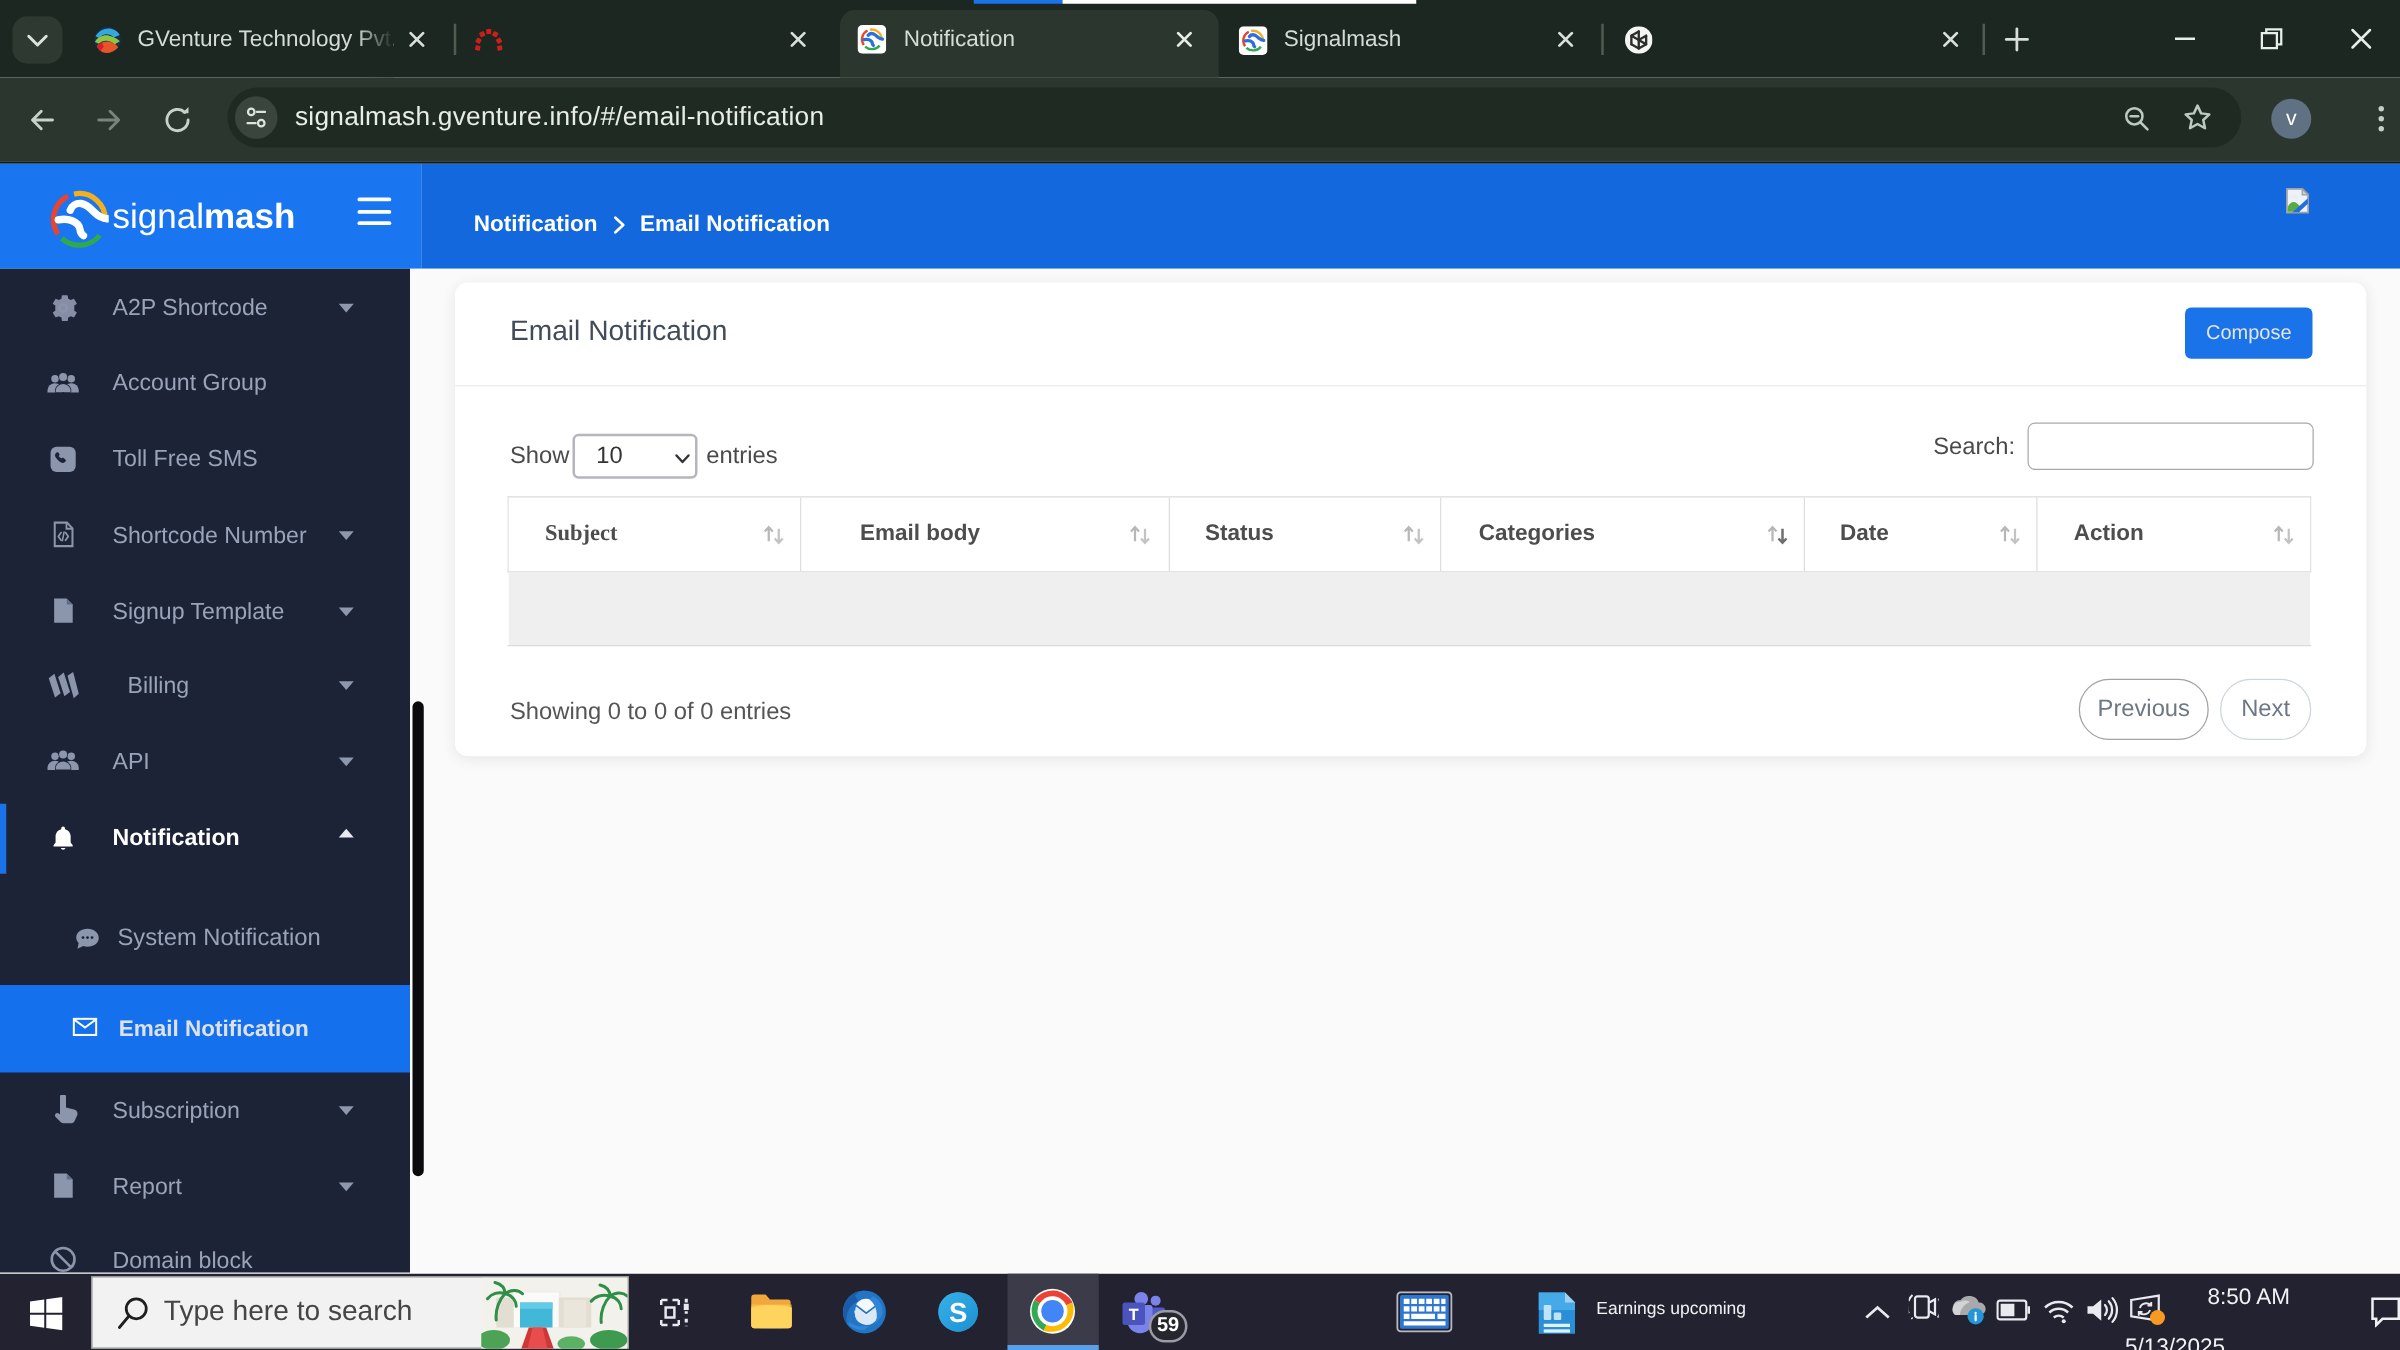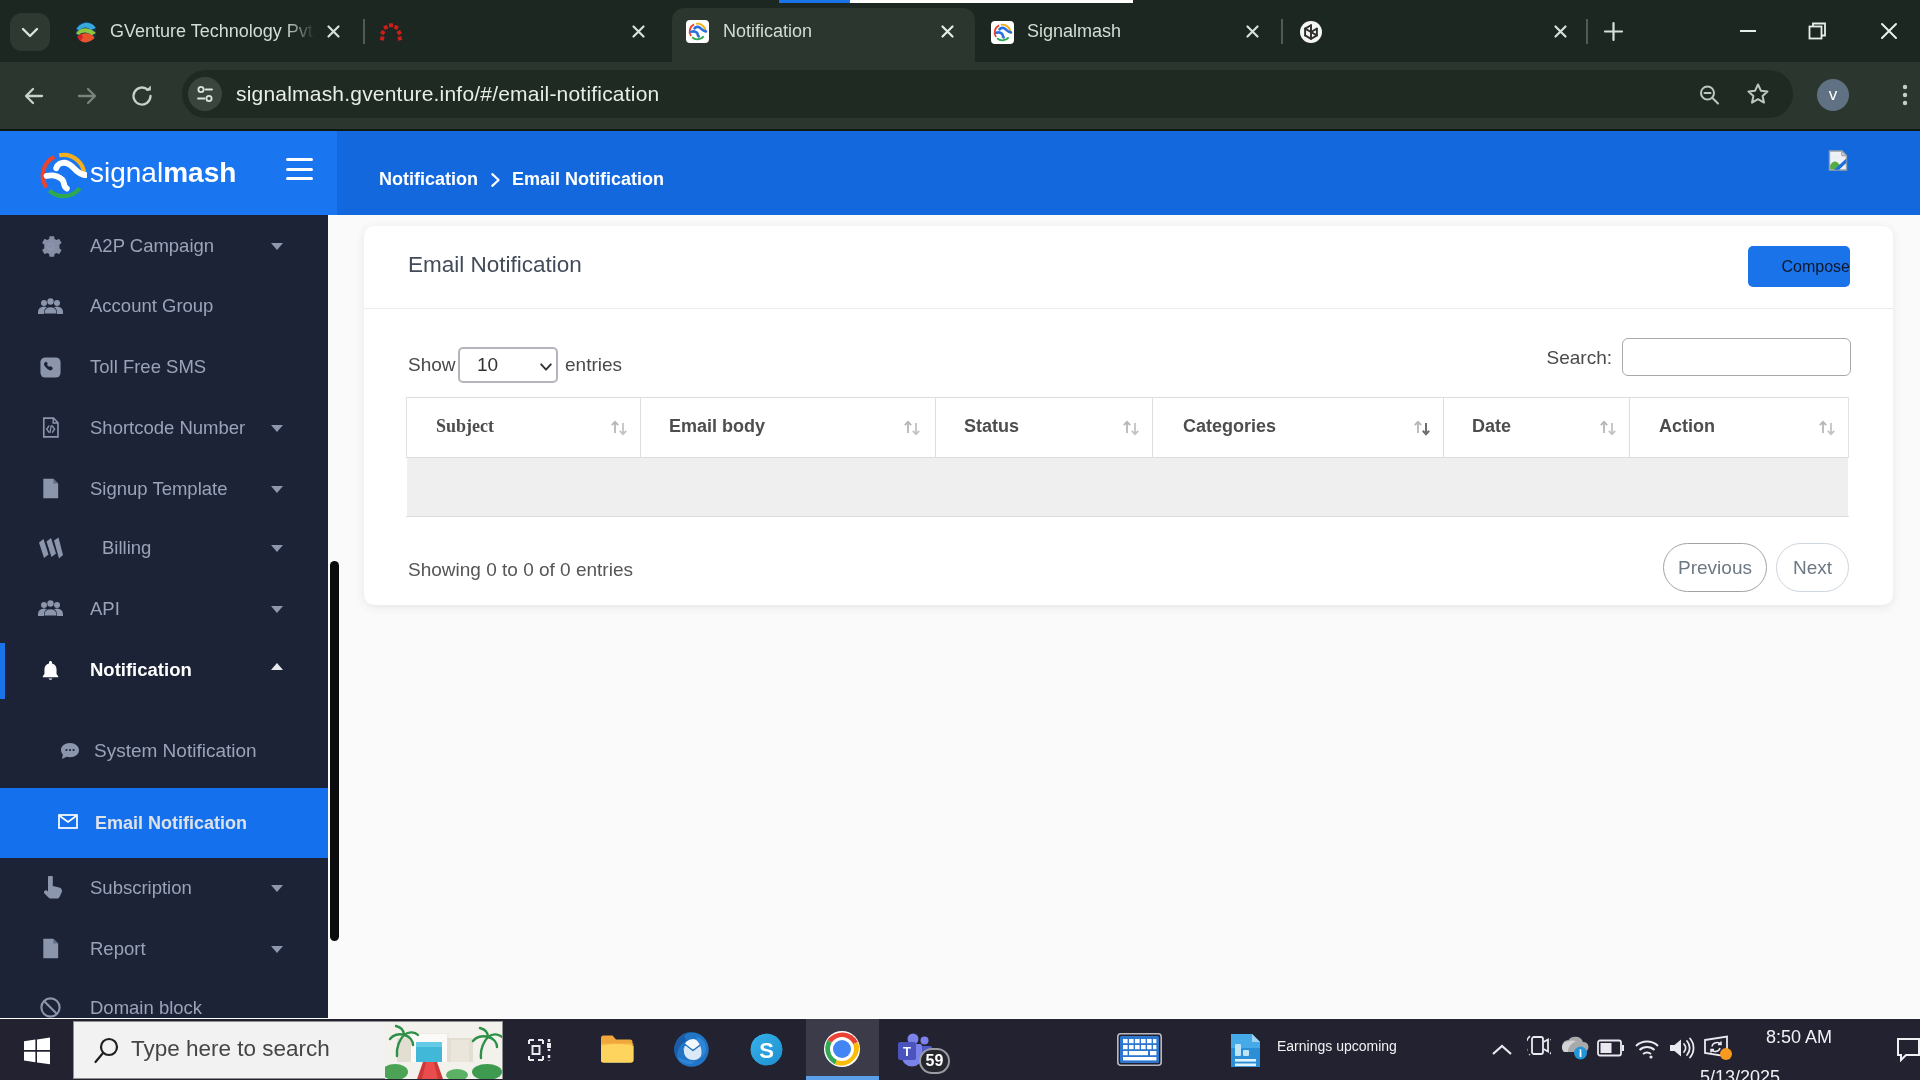--- a/index.html
+++ b/index.html
@@ -215,21 +215,21 @@
     <path d="M4.3 9 C7 6.5 11 6.5 13.5 9.5" fill="#e8eef7"></path>
     <path d="M20.3 9.5 L8 20.8 H13 L20.3 14z" fill="#1f6fe0"></path>
   </svg></div>
 
   <div id="sidebar"></div>
 
   <svg class="navicon" style="top:235px;" viewBox="0 0 24 24">
       <path fill="#8b95ac" d="M12 8.2a3.8 3.8 0 1 0 0 7.6 3.8 3.8 0 0 0 0-7.6zm0 6a2.2 2.2 0 1 1 0-4.4 2.2 2.2 0 0 1 0 4.4z"></path>
       <path fill="#8b95ac" d="M21.2 13.9c.1-.6.2-1.2.2-1.9s-.1-1.3-.2-1.9l2-1.5c.2-.2.3-.5.1-.7l-2-3.4c-.1-.2-.4-.3-.7-.2l-2.3 1c-.5-.4-1.5-.9-2.1-1.1l-.3-2.5c0-.3-.3-.5-.5-.5h-4c-.3 0-.5.2-.5.5l-.3 2.5c-.6.2-1.6.7-2.1 1.1l-2.3-1c-.3-.1-.6 0-.7.2l-2 3.4c-.1.2-.1.5.1.7l2 1.5c-.1.6-.2 1.2-.2 1.9s.1 1.3.2 1.9l-2 1.5c-.2.2-.3.5-.1.7l2 3.4c.1.2.4.3.7.2l2.3-1c.5.4 1.5.9 2.1 1.1l.3 2.5c0 .3.3.5.5.5h4c.3 0 .5-.2.5-.5l.3-2.5c.6-.2 1.6-.7 2.1-1.1l2.3 1c.3.1.6 0 .7-.2l2-3.4c.1-.2.1-.5-.1-.7l-2-1.5z" fill-rule="evenodd" clip-rule="evenodd" opacity="0.95"></path>
     </svg>
-  <div class="navtext" style="top:235px;">A2P Campaign</div>
+  <div class="navtext" style="top:235px;">A2P Shortcode</div>
   <div class="navcaret caret-d" style="top:243px;"></div>
 
   <svg class="navicon" style="left:37px;top:295px;width:27px;height:25px;" viewBox="0 0 27 25">
       <circle cx="7" cy="8" r="3" fill="#8b95ac"></circle>
       <circle cx="20" cy="8" r="3" fill="#8b95ac"></circle>
       <circle cx="13.5" cy="6.5" r="3.6" fill="#1d2336"></circle>
       <circle cx="13.5" cy="6.5" r="3.2" fill="#8b95ac"></circle>
       <path d="M1 17 a6 5.5 0 0 1 12 0 v2 H1z" fill="#8b95ac"></path>
       <path d="M14 17 a6 5.5 0 0 1 12 0 v2 H14z" fill="#8b95ac"></path>
       <path d="M7 16.5 a6.6 6 0 0 1 13 0 v2.5 H7z" fill="#1d2336"></path>
@@ -319,21 +319,21 @@
 
   <svg class="navicon" style="top:996px;" viewBox="0 0 24 24">
       <circle cx="12" cy="12" r="9.5" fill="none" stroke="#8b95ac" stroke-width="2.2"></circle>
       <path d="M5.5 5.5 L18.5 18.5" stroke="#8b95ac" stroke-width="2.2"></path>
     </svg>
   <div class="navtext" style="top:997px;">Domain block</div>
 
   <div id="contentbg"></div>
   <div id="card"></div>
   <div class="abs" style="left:408px;top:252px;font-size:22.5px;color:#424b59;">Email Notification</div>
-  <div class="abs" style="left:1748px;top:246px;width:102px;height:41px;background:#1a73e8;border-radius:5px;text-align:right;line-height:41px;font-size:16px;color:#0f172a;">Compose</div>
+  <div class="abs" style="left:1748px;top:246px;width:102px;height:41px;background:#1a73e8;border-radius:5px;text-align:center;line-height:41px;font-size:16px;color:#e5e5e5;">Compose</div>
   <div class="abs" style="left:364px;top:308px;width:1529px;height:1px;background:#ececec;"></div>
 
   <div class="abs" style="left:408px;top:354px;font-size:19px;color:#4a4a4a;">Show</div>
   <div class="abs" style="left:458px;top:347px;width:100px;height:36px;border:2px solid #b5b5bd;border-radius:5px;background:#fff;">
     <div class="abs" style="left:17px;top:0;line-height:32px;font-size:19px;color:#333;">10</div>
     <svg class="abs" style="left:79px;top:11px;" width="14" height="14" viewBox="0 0 16 16">
         <path d="M2.5 5 L8 11 L13.5 5" stroke="#333" stroke-width="2.2" fill="none" stroke-linecap="round" stroke-linejoin="round"></path>
       </svg>
   </div>
   <div class="abs" style="left:565px;top:354px;font-size:19px;color:#4a4a4a;">entries</div>
@@ -345,21 +345,21 @@
   <div class="abs" style="left:406px;top:457px;width:1443px;height:1px;background:#dcdcdc;"></div>
   <div class="abs" style="left:406px;top:397px;width:1px;height:61px;background:#e3e3e3;"></div>
   <div class="abs" style="left:1848px;top:397px;width:1px;height:61px;background:#e3e3e3;"></div>
   <div class="abs" style="left:640px;top:398px;width:1px;height:59px;background:#dedede;"></div>
   <div class="abs" style="left:935px;top:398px;width:1px;height:59px;background:#dedede;"></div>
   <div class="abs" style="left:1152px;top:398px;width:1px;height:59px;background:#dedede;"></div>
   <div class="abs" style="left:1443px;top:398px;width:1px;height:59px;background:#dedede;"></div>
   <div class="abs" style="left:1629px;top:398px;width:1px;height:59px;background:#dedede;"></div>
 
   <div class="abs thl" style="left:436px;top:416px;font-family:Liberation Serif, serif;">Subject</div>
-  <div class="abs thl" style="left:669px;top:416px;">Email body</div>
+  <div class="abs thl" style="left:688px;top:416px;">Email body</div>
   <div class="abs thl" style="left:964px;top:416px;">Status</div>
   <div class="abs thl" style="left:1183px;top:416px;">Categories</div>
   <div class="abs thl" style="left:1472px;top:416px;">Date</div>
   <div class="abs thl" style="left:1659px;top:416px;">Action</div>
 
   <svg class="abs sort" style="left:609px;">
       <use href="#sorticon"></use>
     </svg>
   <svg class="abs sort" style="left:902px;">
       <use href="#sorticon"></use>

